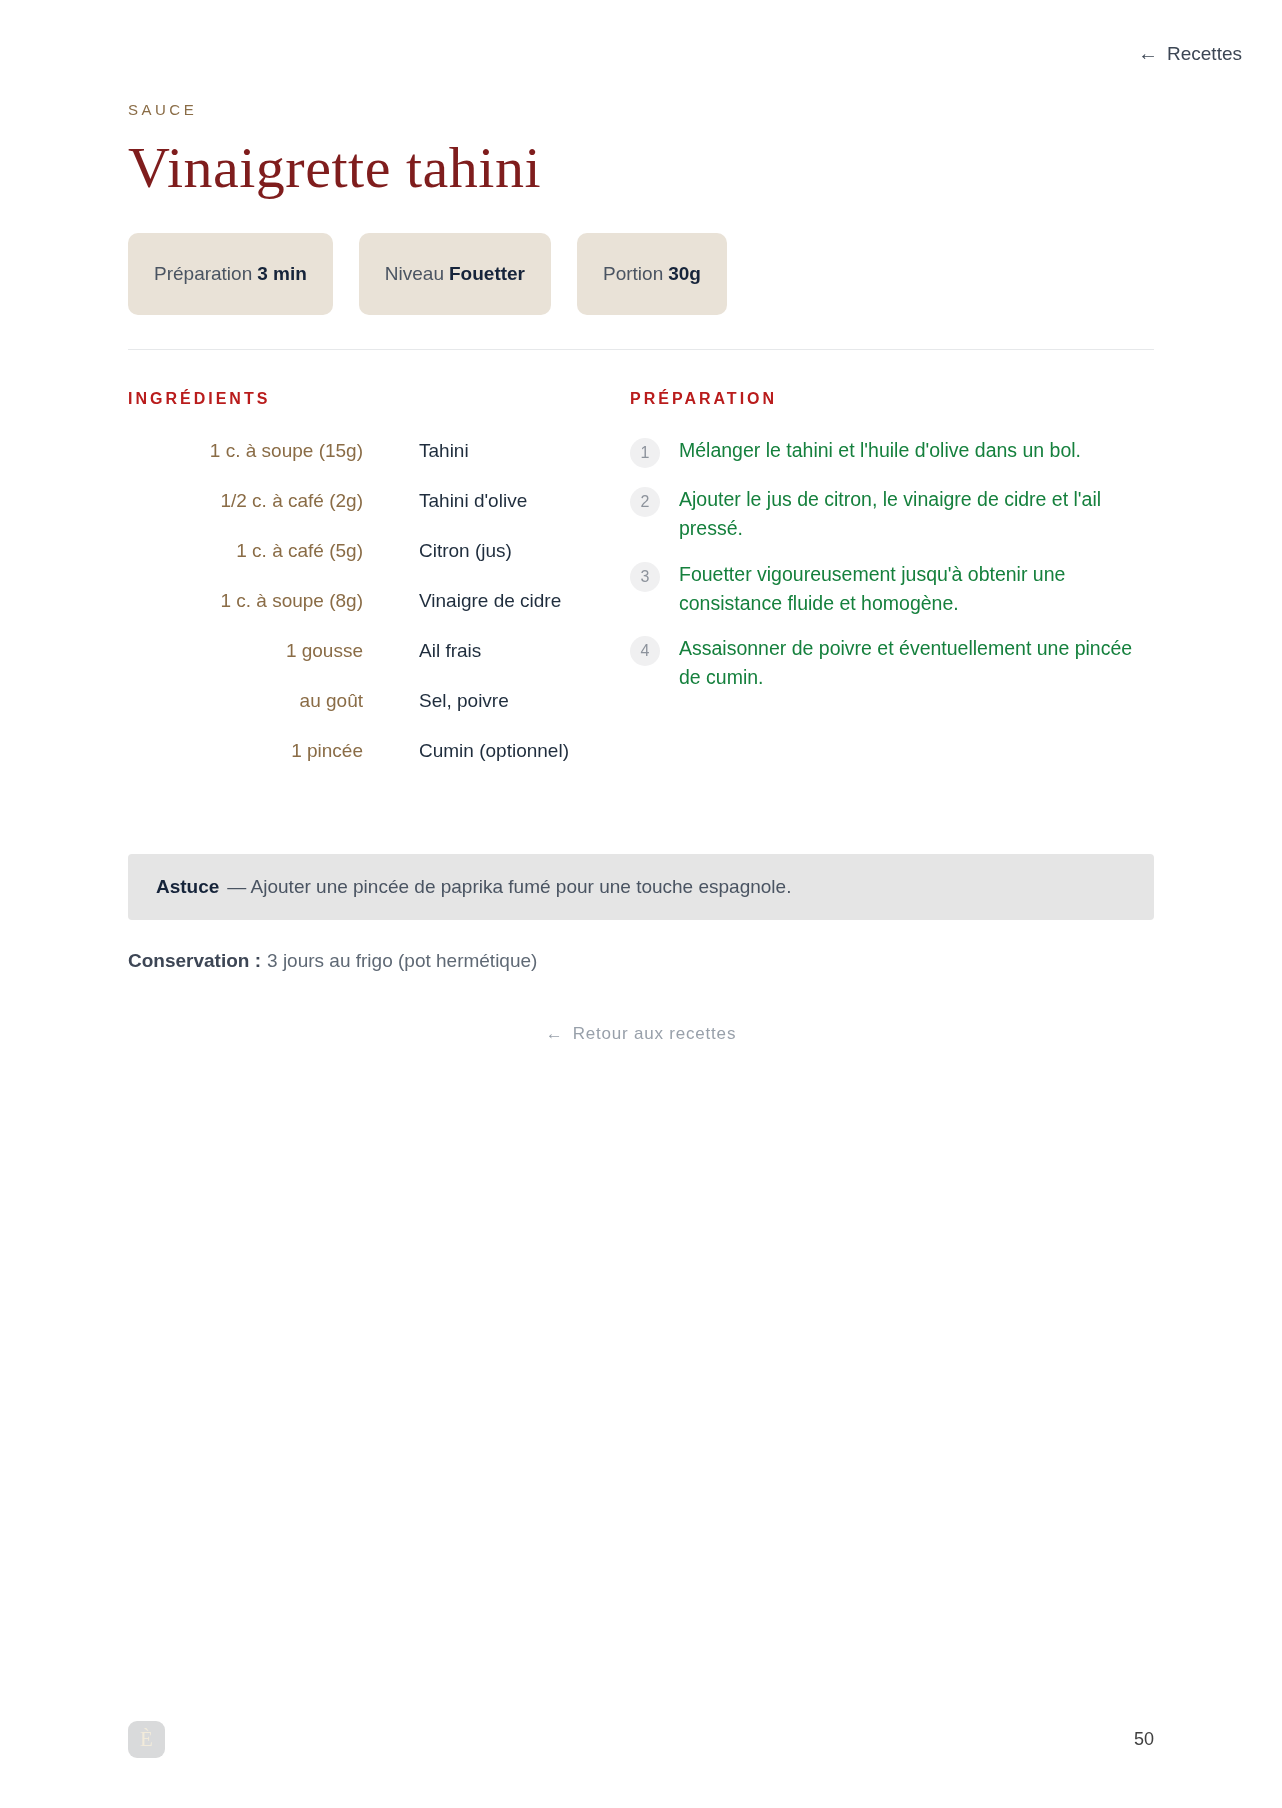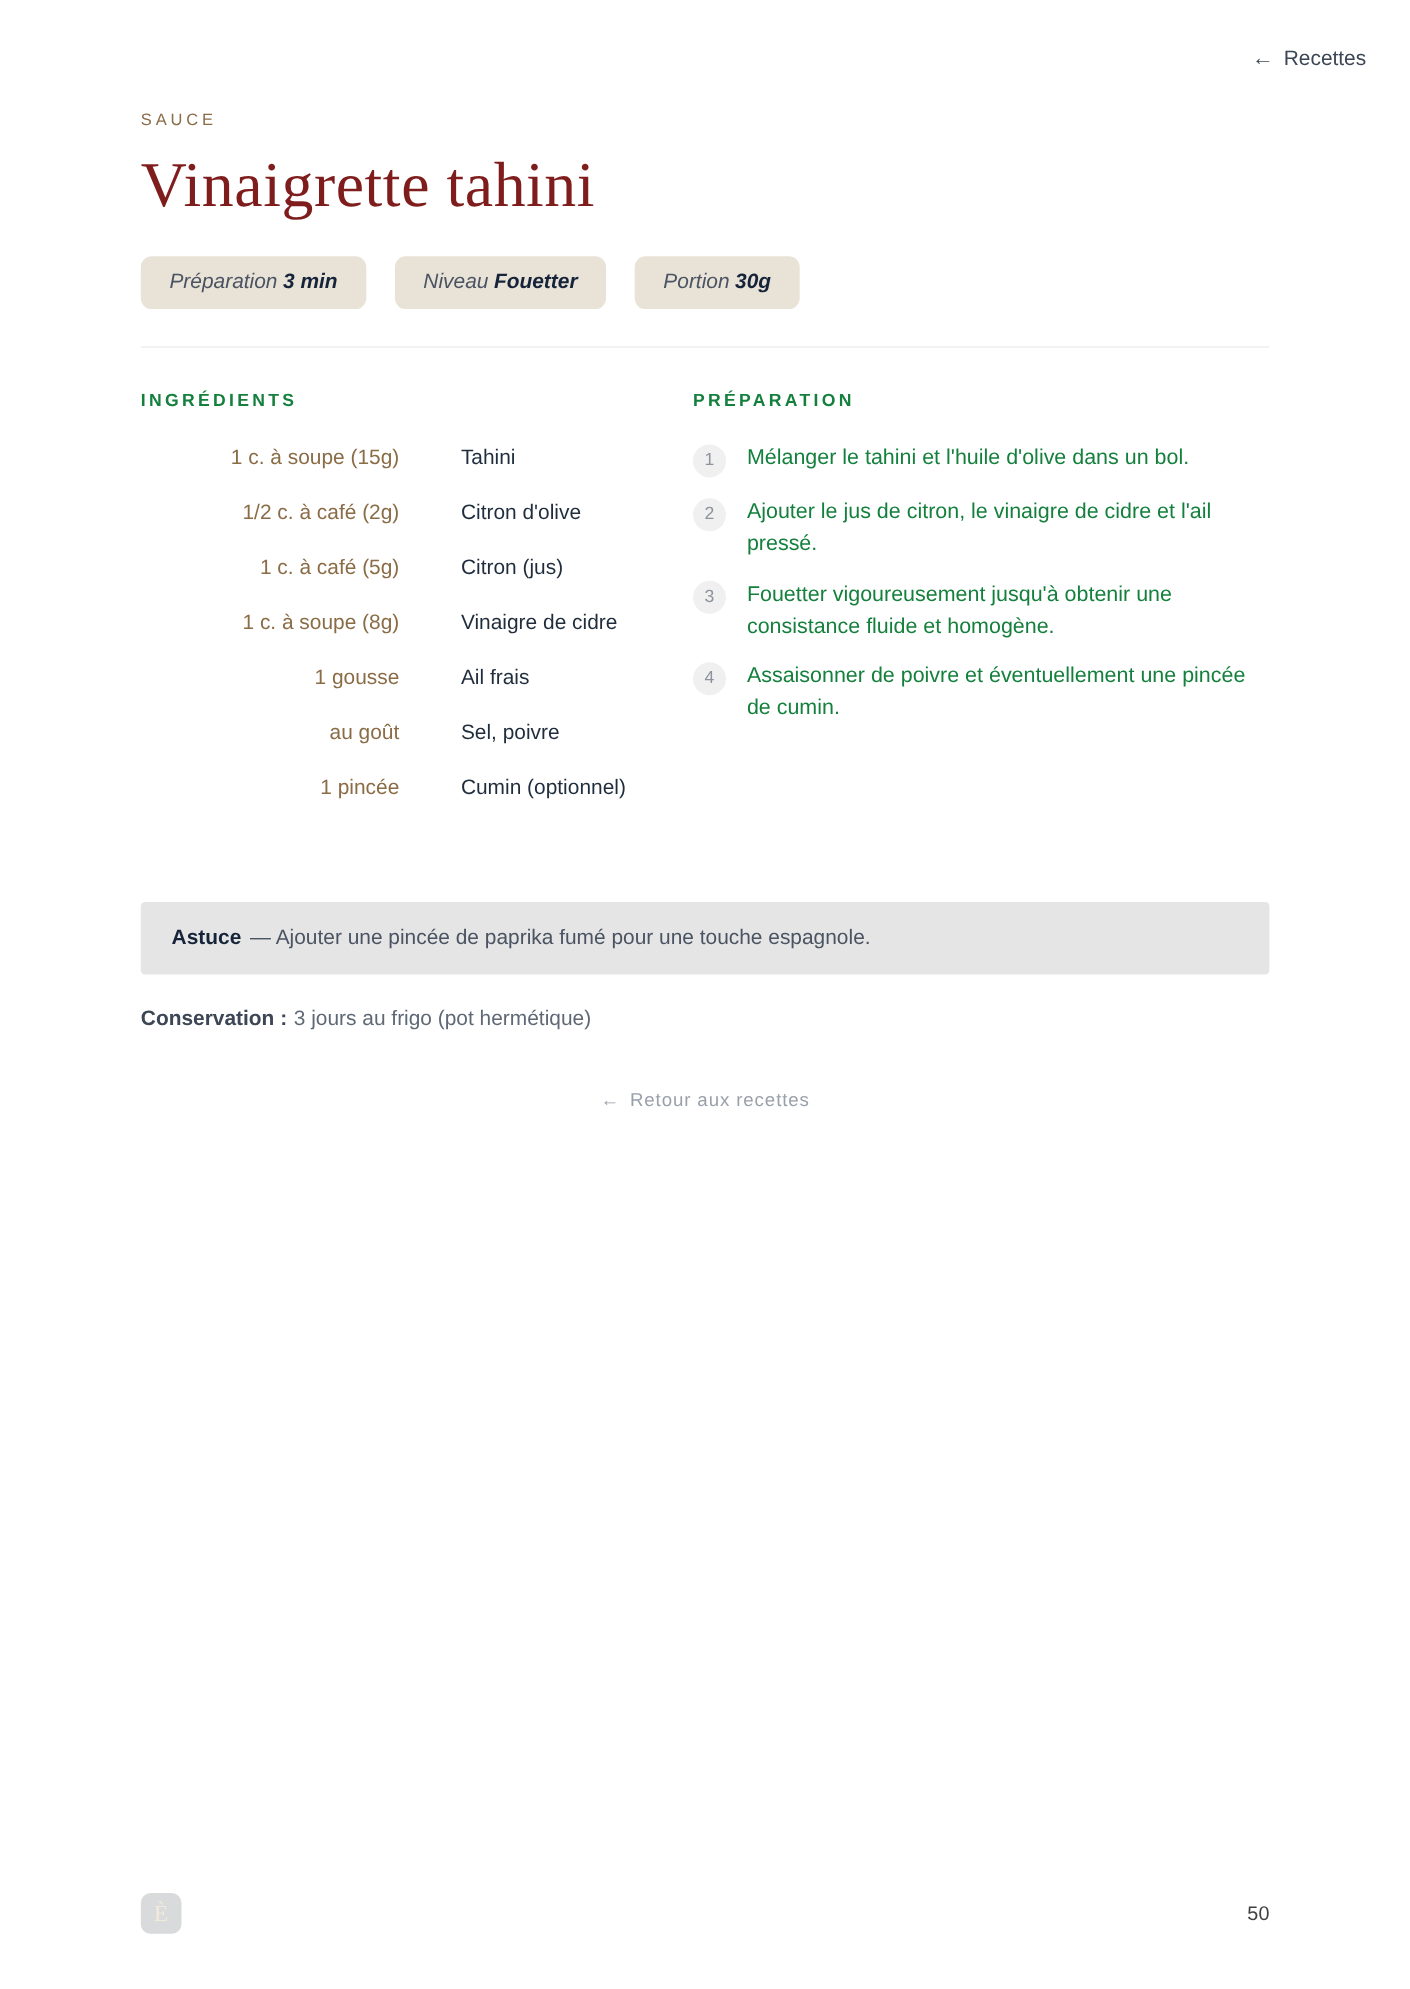--- a/index.html
+++ b/index.html
@@ -33,39 +33,38 @@
     font-weight:400;
     font-size:58px;
     color:#7f1d1d;
     letter-spacing:0.5px;
   }
 
   .badges { display:flex; gap:26px; margin-top:32px; }
   .badge {
     background:#e9e2d7;
     border-radius:10px;
-    padding:13px 26px;
+    padding:30px 26px;
     font-size:19px;
     color:#4a5462;
     white-space:nowrap;
-    font-style:italic;
   }
   .badge b { color:#16243a; font-weight:700; margin-left:5px; }
 
   .divider { border:none; border-top:1px solid #e6e8ea; margin-top:34px; }
 
   .columns {
     display:grid;
     grid-template-columns:460px 1fr;
     column-gap:42px;
     margin-top:40px;
   }
   .section-heading {
     font-size:16px; font-weight:700; letter-spacing:3px;
-    color:#15803d;
+    color:#b91c1c;
   }
 
   .ing-list { margin-top:32px; }
   .ing-row { display:flex; align-items:baseline; margin-bottom:28px;gap:41px; }
   .ing-qty {
     width:235px; text-align:right; flex:none;
     font-size:19px; color:#8a6c46;
   }
   .ing-name {
     margin-left:15px;
@@ -154,21 +153,21 @@
         <h2 class="section-heading">INGRÉDIENTS</h2>
         <div class="ing-list">
 
             <div class="ing-row">
               <span class="ing-qty">1 c. à soupe (15g)</span>
               <span class="ing-name">Tahini</span>
             </div>
 
             <div class="ing-row">
               <span class="ing-qty">1/2 c. à café (2g)</span>
-              <span class="ing-name">Citron d'olive</span>
+              <span class="ing-name">Tahini d'olive</span>
             </div>
 
             <div class="ing-row">
               <span class="ing-qty">1 c. à café (5g)</span>
               <span class="ing-name">Citron (jus)</span>
             </div>
 
             <div class="ing-row">
               <span class="ing-qty">1 c. à soupe (8g)</span>
               <span class="ing-name">Vinaigre de cidre</span>

